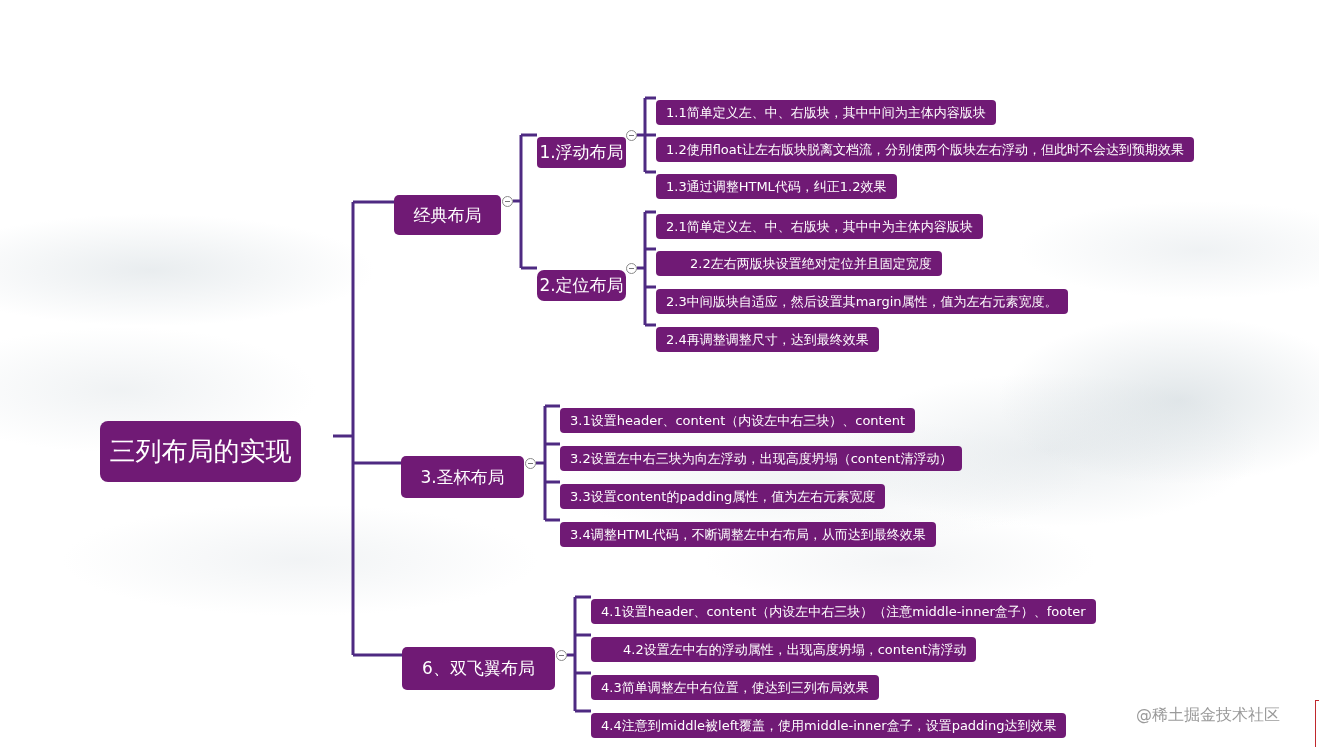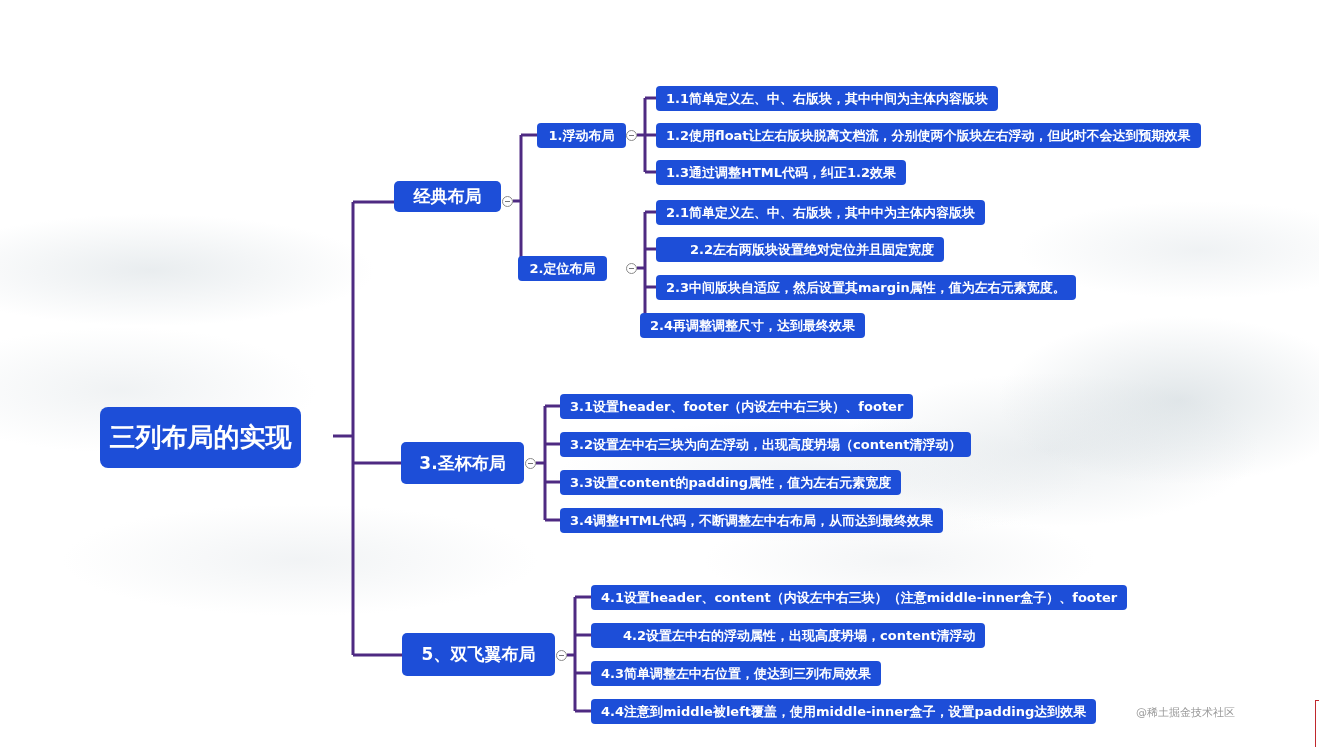--- a/index.html
+++ b/index.html
@@ -9,28 +9,28 @@
       radial-gradient(ellipse 260px 120px at 1180px 400px, rgba(200,210,215,0.55), rgba(255,255,255,0) 70%),
       radial-gradient(ellipse 300px 110px at 1050px 450px, rgba(215,222,226,0.55), rgba(255,255,255,0) 70%),
       radial-gradient(ellipse 380px 90px at 820px 480px, rgba(225,230,233,0.5), rgba(255,255,255,0) 70%),
       radial-gradient(ellipse 320px 80px at 150px 270px, rgba(215,222,226,0.55), rgba(255,255,255,0) 70%),
       radial-gradient(ellipse 280px 90px at 120px 390px, rgba(225,230,233,0.5), rgba(255,255,255,0) 70%),
       radial-gradient(ellipse 260px 70px at 1200px 250px, rgba(220,226,230,0.45), rgba(255,255,255,0) 70%),
       radial-gradient(ellipse 340px 80px at 300px 560px, rgba(228,232,235,0.5), rgba(255,255,255,0) 70%),
       radial-gradient(ellipse 280px 70px at 900px 560px, rgba(230,233,236,0.45), rgba(255,255,255,0) 70%);
   }
   svg.lines{position:absolute;left:0;top:0;z-index:1;}
-  .node{position:absolute;z-index:2;background:#1d4ed8;color:#ffffff;font-weight:bold;border-radius:4px;box-sizing:border-box;white-space:nowrap;display:flex;align-items:center;}
+  .node{position:absolute;z-index:2;background:#701a75;color:#ffffff;font-weight:normal;border-radius:4px;box-sizing:border-box;white-space:nowrap;display:flex;align-items:center;margin-top:14px;}
   .root{left:100px;top:407px;width:201px;height:61px;font-size:26px;justify-content:center;border-radius:8px;}
   .main{font-size:17px;justify-content:center;border-radius:5px;}
-  .sub{font-size:13px;justify-content:center;height:25px;}
+  .sub{font-size:17px;justify-content:center;height:31px;}
   .leaf{font-size:13px;height:25px;padding:0 10px;}
   .collapse{position:absolute;z-index:3;width:11px;height:11px;border:1px solid #8a8a8a;border-radius:50%;background:#fff;box-sizing:border-box;cursor:pointer;}
   .collapse::after{content:"";position:absolute;left:2px;right:2px;top:4px;height:1px;background:#777;}
-  .watermark{position:absolute;z-index:2;left:1136px;top:705px;font-size:11px;color:#9a9a9a;font-family:"DejaVu Sans","Liberation Sans",sans-serif;}
+  .watermark{position:absolute;z-index:2;left:1136px;top:705px;font-size:16px;color:#9a9a9a;font-family:"DejaVu Sans","Liberation Sans",sans-serif;}
   .redbox{position:absolute;z-index:2;left:1315px;top:700px;width:10px;height:60px;border:1px solid #c0282d;}
 </style>
 </head>
 <body>
 
 <div class="bg"></div>
 
 <svg class="lines" width="1319" height="747">
   <g stroke="#4e2a82" stroke-width="3" fill="none">
 
@@ -69,47 +69,47 @@
     <path d="M575 597 V711"></path>
     <path d="M575 597 H591"></path>
     <path d="M575 635 H591"></path>
     <path d="M575 673 H591"></path>
     <path d="M575 711 H591"></path>
   </g>
 </svg>
 
 <div class="node root">三列布局的实现</div>
 
-<div class="node main" style="left:394px;top:181px;width:107px;height:31px;">经典布局</div>
+<div class="node main" style="left:394px;top:181px;width:107px;height:40px;">经典布局</div>
 <div class="collapse" style="left:502px;top:196px;"></div>
 
 <div class="node sub" style="left:537px;top:123px;width:89px;">1.浮动布局</div>
 <div class="collapse" style="left:626px;top:130px;"></div>
 
 <div class="node leaf" style="left:656px;top:86px;">1.1简单定义左、中、右版块，其中中间为主体内容版块</div>
 <div class="node leaf" style="left:656px;top:123px;">1.2使用float让左右版块脱离文档流，分别使两个版块左右浮动，但此时不会达到预期效果</div>
 <div class="node leaf" style="left:656px;top:160px;">1.3通过调整HTML代码，纠正1.2效果</div>
 
-<div class="node sub" style="left:518px;top:256px;width:89px;">2.定位布局</div>
+<div class="node sub" style="left:537px;top:256px;width:89px;border-radius:7px;">2.定位布局</div>
 <div class="collapse" style="left:626px;top:263px;"></div>
 
 <div class="node leaf" style="left:656px;top:200px;">2.1简单定义左、中、右版块，其中中为主体内容版块</div>
 <div class="node leaf" style="left:656px;top:237px;padding-left:34px;">2.2左右两版块设置绝对定位并且固定宽度</div>
 <div class="node leaf" style="left:656px;top:275px;">2.3中间版块自适应，然后设置其margin属性，值为左右元素宽度。</div>
-<div class="node leaf" style="left:640px;top:313px;">2.4再调整调整尺寸，达到最终效果</div>
+<div class="node leaf" style="left:656px;top:313px;">2.4再调整调整尺寸，达到最终效果</div>
 
 <div class="node main" style="left:401px;top:442px;width:123px;height:42px;">3.圣杯布局</div>
 <div class="collapse" style="left:525px;top:458px;"></div>
 
-<div class="node leaf" style="left:560px;top:394px;">3.1设置header、footer（内设左中右三块）、footer</div>
+<div class="node leaf" style="left:560px;top:394px;">3.1设置header、content（内设左中右三块）、content</div>
 <div class="node leaf" style="left:560px;top:432px;">3.2设置左中右三块为向左浮动，出现高度坍塌（content清浮动）</div>
 <div class="node leaf" style="left:560px;top:470px;">3.3设置content的padding属性，值为左右元素宽度</div>
 <div class="node leaf" style="left:560px;top:508px;">3.4调整HTML代码，不断调整左中右布局，从而达到最终效果</div>
 
-<div class="node main" style="left:402px;top:633px;width:153px;height:43px;">5、双飞翼布局</div>
+<div class="node main" style="left:402px;top:633px;width:153px;height:43px;">6、双飞翼布局</div>
 <div class="collapse" style="left:556px;top:650px;"></div>
 
 <div class="node leaf" style="left:591px;top:585px;">4.1设置header、content（内设左中右三块）（注意middle-inner盒子）、footer</div>
 <div class="node leaf" style="left:591px;top:623px;padding-left:32px;">4.2设置左中右的浮动属性，出现高度坍塌，content清浮动</div>
 <div class="node leaf" style="left:591px;top:661px;">4.3简单调整左中右位置，使达到三列布局效果</div>
 <div class="node leaf" style="left:591px;top:699px;">4.4注意到middle被left覆盖，使用middle-inner盒子，设置padding达到效果</div>
 
 <div class="watermark">@稀土掘金技术社区</div>
 <div class="redbox"></div>
 

